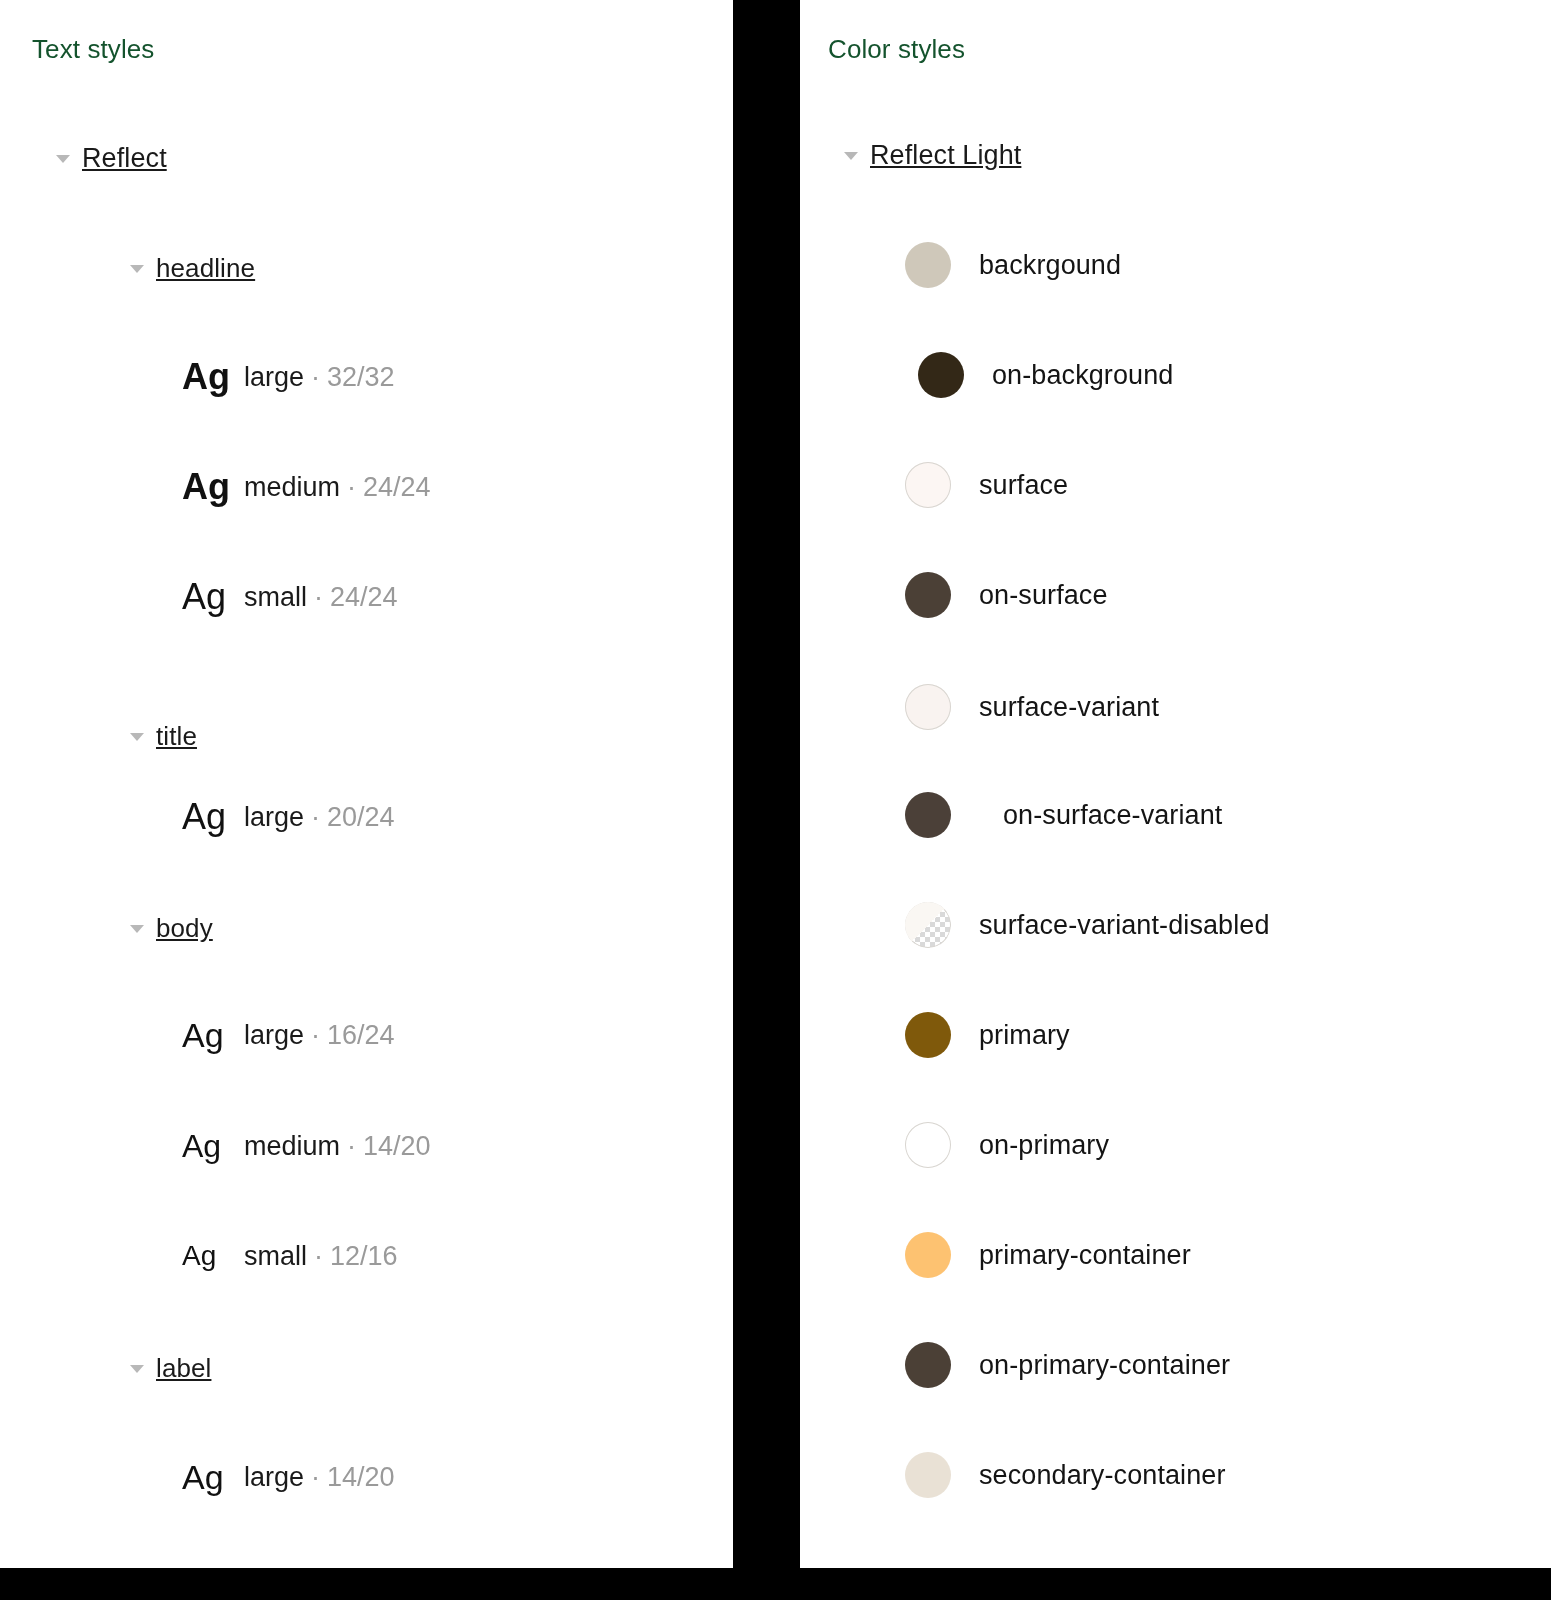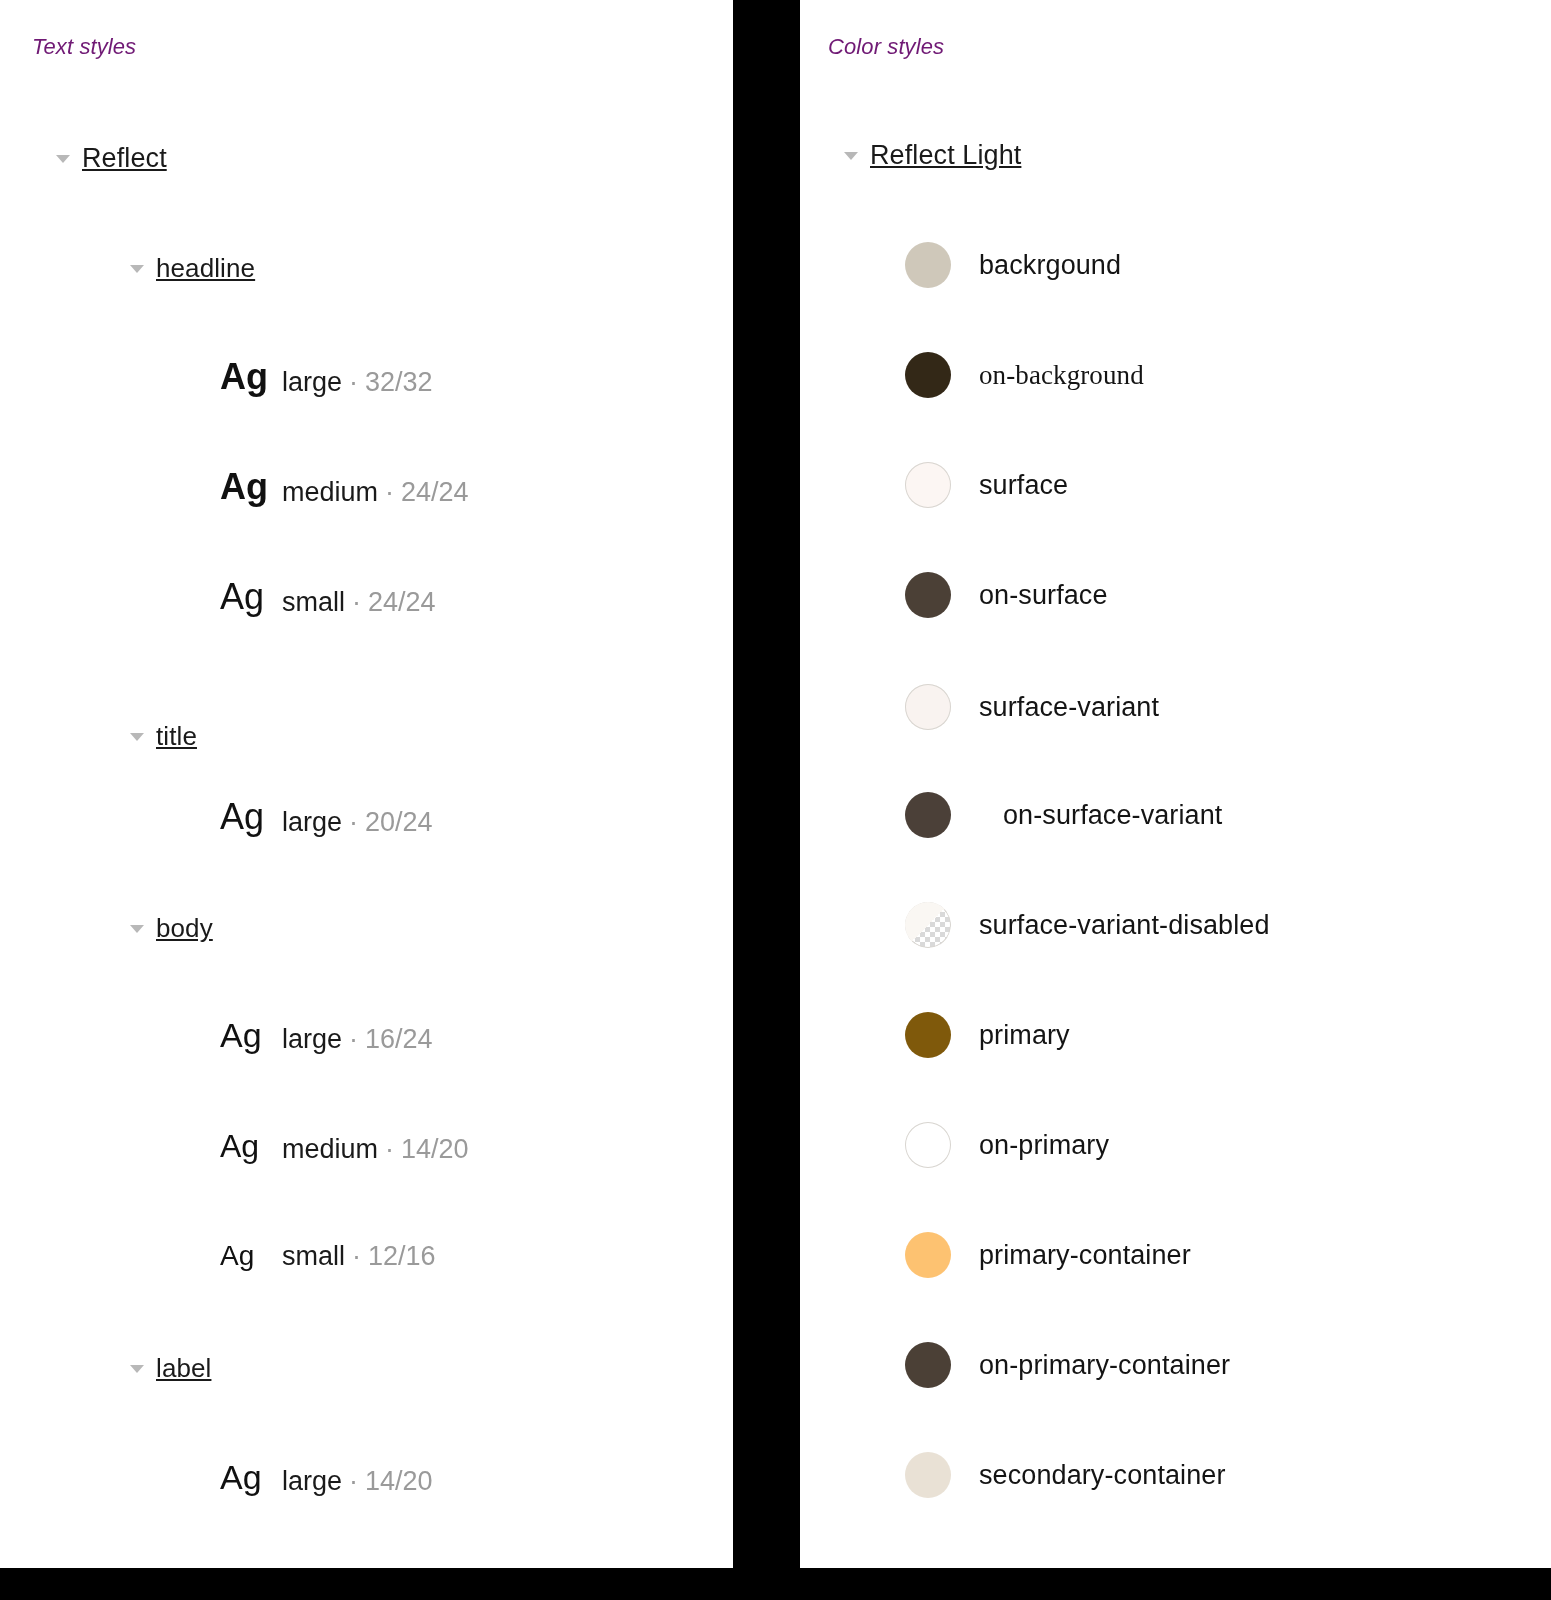--- a/index.html
+++ b/index.html
@@ -23,26 +23,25 @@
     top: 0;
     background: #ffffff;
     height: 1568px;
     overflow: hidden;
   }
   #text-panel  { left: 0px;   width: 733px; }
   #color-panel { left: 800px; width: 751px; }
 
   .panel-title {
     position: absolute;
-    font-size: 22px;
-    color: #701a75;
+    font-size: 26px;
+    color: #14532d;
     font-weight: 400;
     letter-spacing: 0.1px;
     white-space: nowrap;
-    font-style: italic;
   }
   #text-panel  .panel-title { left: 32px; top: 34px; }
   #color-panel .panel-title { left: 28px; top: 34px; }
 
   
   .tree { position: absolute; left: 0; top: 0; width: 100%; }
 
   .tree-row {
     position: absolute;
     display: flex;
@@ -75,23 +74,22 @@
     font-weight: 400;
     letter-spacing: 0.1px;
     text-decoration: underline;
   }
   .group-label.sub { font-size: 26px; }
 
   
   .style-row {
     position: absolute;
     display: flex;
-    align-items: flex-end;
+    align-items: center;
     white-space: nowrap;
-    margin-left: 38px;
   }
   .ag {
     display: inline-block;
     color: #111111;
     letter-spacing: 0px;
     text-align: left;
     width: 62px;
     flex: 0 0 62px;
   }
   .ag.sz-32 { font-size: 36px; font-weight: 700; }
@@ -260,21 +258,21 @@
       <div class="tree-row" style="left:40px; top:135px;">
         <span class="caret"></span>
         <span class="group-label">Reflect Light</span>
       </div>
 
       <div class="color-row" style="left:105px; top:242px;">
         <span class="swatch" id="sw0" style="background-color: rgb(207, 200, 186);"></span>
         <span class="color-name">backrgound</span>
       </div>
 
-      <div class="color-row" style="left:105px; top:352px;font-family:Liberation Serif, serif;">
+      <div class="color-row" style="left:118px; top:352px;">
         <span class="swatch" id="sw1" style="background-color: rgb(51, 40, 23);"></span>
         <span class="color-name">on-background</span>
       </div>
 
       <div class="color-row" style="left:105px; top:462px;">
         <span class="swatch ring" id="sw2" style="background-color: rgb(252, 246, 243);"></span>
         <span class="color-name">surface</span>
       </div>
 
       <div class="color-row" style="left:105px; top:572px;">

